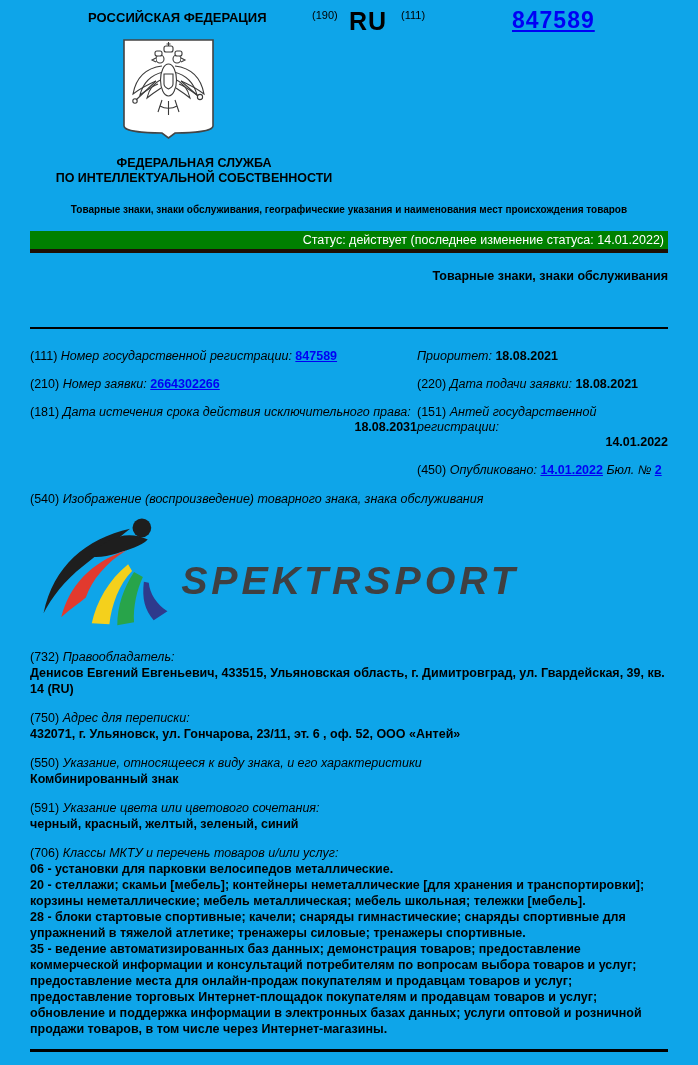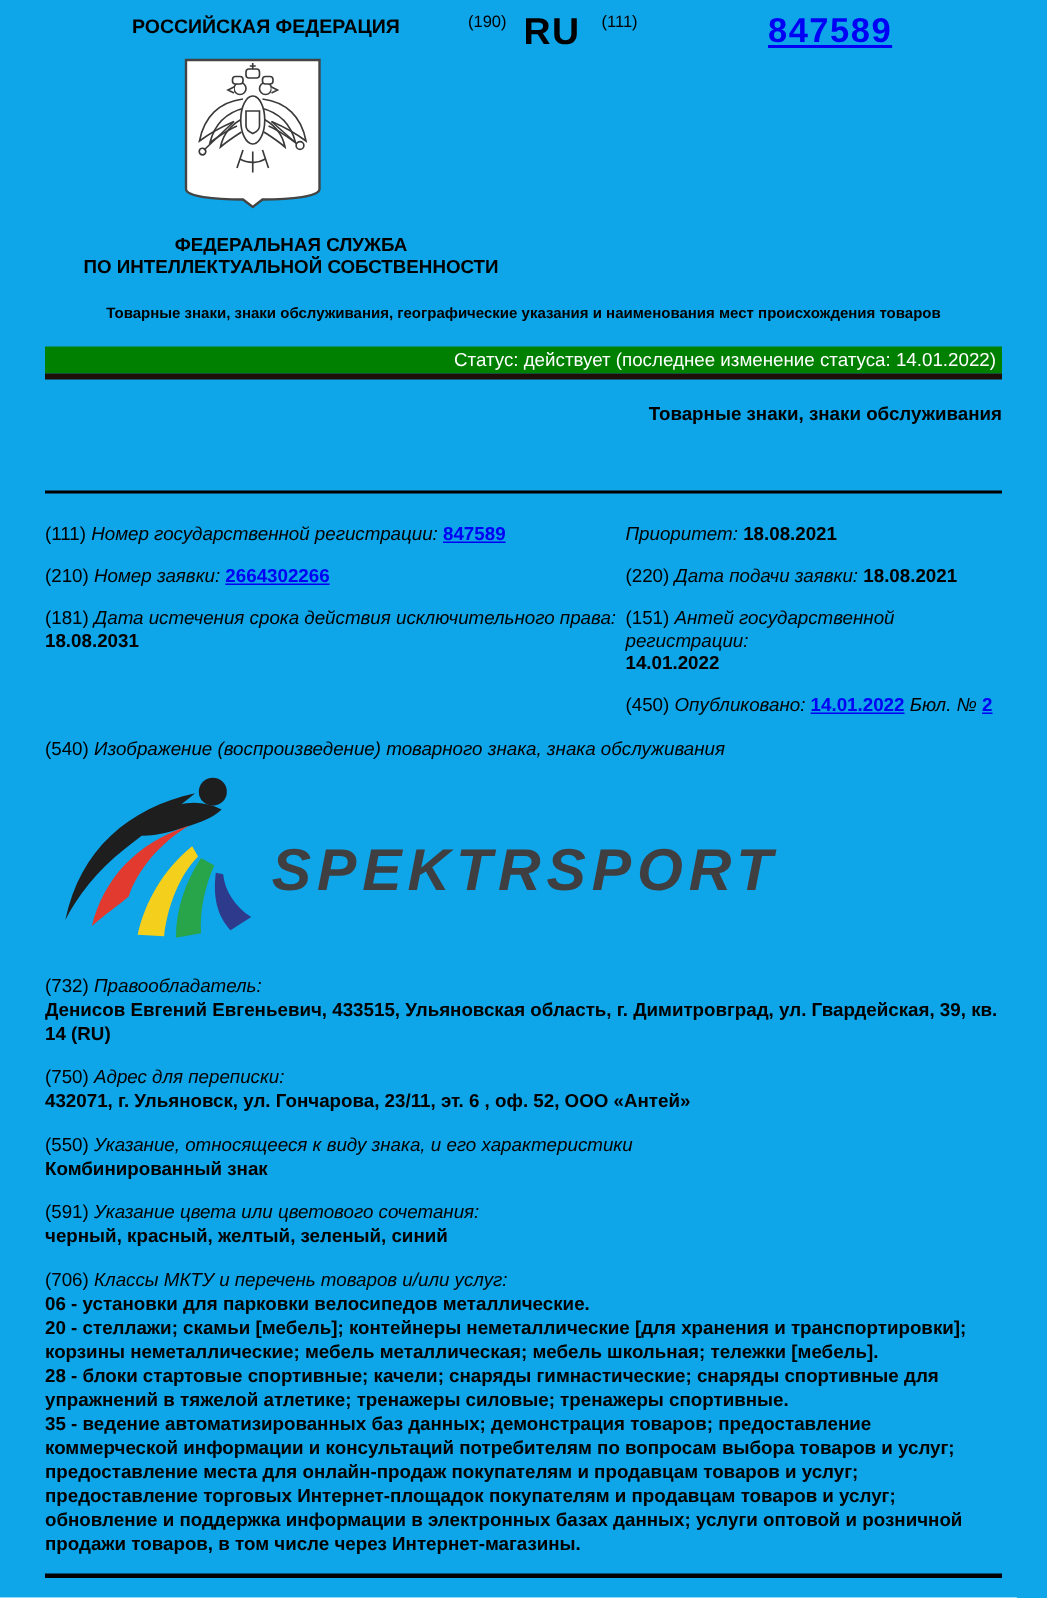--- a/index.html
+++ b/index.html
@@ -31,21 +31,21 @@
   .status-bar { margin-top:13px; height:18px; background:#008000; color:#fff;
                 text-align:right; line-height:18px; padding-right:4px; font-size:12.5px; }
   .status-strip { height:4px; background:#1e0f06; }
   .section-title { margin-top:16px; text-align:right; font-weight:bold; font-size:12.5px; }
   hr.rule { border:none; border-top:2px solid #000; margin-top:44px; }
   hr.rule-bottom { border:none; border-top:3px solid #000; position:absolute; left:30px; right:30px; bottom:13px; }
 
   
   .grid { display:grid; grid-template-columns:387px 1fr; margin-top:20px; row-gap:13px; }
   .cell { line-height:15px; }
-  .cell .val-line { margin-top:0; }
+  .cell .val-line { margin-top:0;text-align:right; }
   i.lbl { font-style:italic; }
   b.val { font-weight:bold; }
   a.lnk { color:#0000f5; font-weight:bold; text-decoration:underline; cursor:pointer; }
   .block { margin-top:13px; line-height:16px; }
   .block b { font-weight:bold; }
   .logo-wrap { margin:8px 0 2px 0; }
   .classes div { font-weight:bold; }
 </style>
 </head>
 <body>

